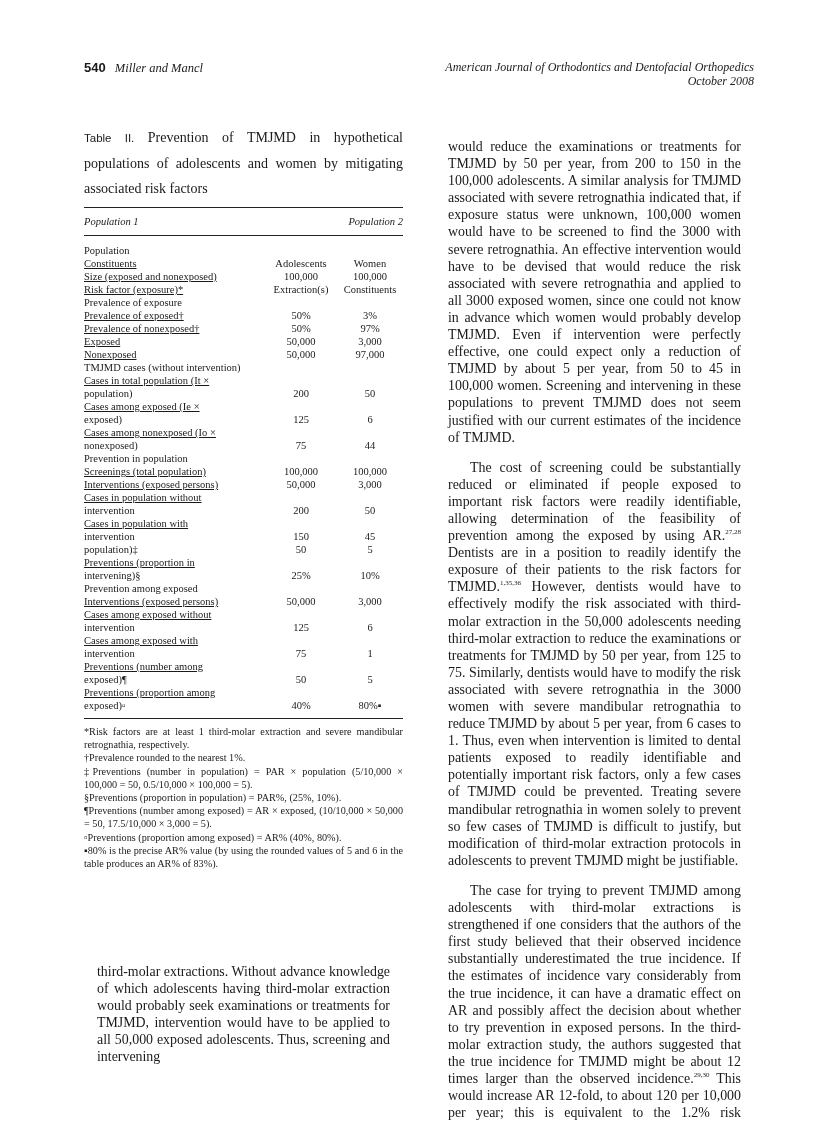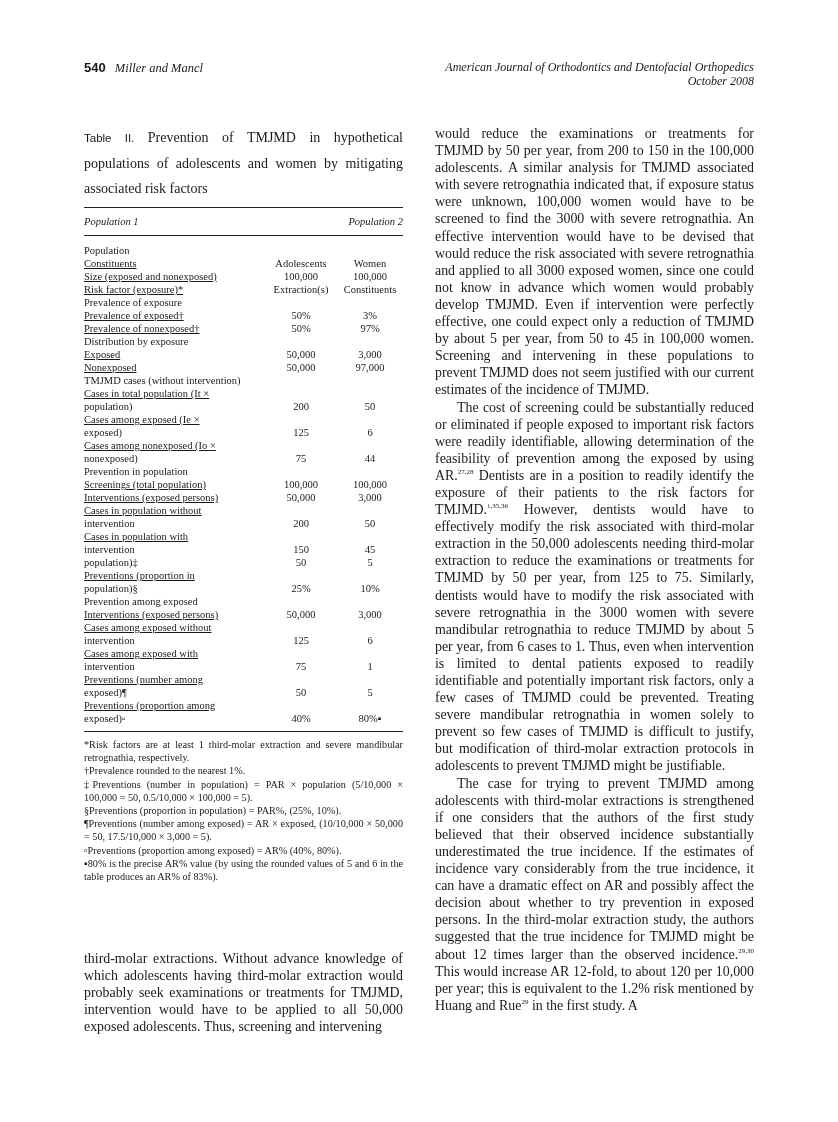--- a/index.html
+++ b/index.html
@@ -22,21 +22,21 @@
   table.data td { padding:0; vertical-align:bottom; }
   td.c1 { text-align:center; width:72px; }
   td.c2 { text-align:center; width:66px; }
   td.sec { padding-left:0; }
   td.sub { padding-left:12px;text-decoration:underline; }
   td.sub2 { padding-left:22px; }
   sup { font-size:7px; line-height:0; }
   .fn { font-size:10.2px; line-height:13.2px; margin-top:6px; text-align:justify; }
   .fn p { margin:0; }
 
-  .body-text { font-size:13.9px; line-height:17.1px; text-align:justify; margin:0; }
+  .body-text { font-size:13.9px; line-height:17.1px; text-align:justify; margin:13px; }
   .indent { text-indent:22px; }
   .left-body { position:absolute; left:84px; top:950px; width:319px; }
 </style>
 </head>
 <body>
 
 <div class="hdr-left">
   <span class="pg">540</span>
   <span class="auth">Miller and Mancl</span>
 </div>
@@ -87,25 +87,20 @@
           <td class="sub">Prevalence of exposed†</td>
           <td class="c1">50%</td>
           <td class="c2">3%</td>
         </tr>
         <tr>
           <td class="sub">Prevalence of nonexposed†</td>
           <td class="c1">50%</td>
           <td class="c2">97%</td>
         </tr>
         <tr>
-          <td class="sec">Distribution by exposure</td>
-          <td class="c1"></td>
-          <td class="c2"></td>
-        </tr>
-        <tr>
           <td class="sub">Exposed</td>
           <td class="c1">50,000</td>
           <td class="c2">3,000</td>
         </tr>
         <tr>
           <td class="sub">Nonexposed</td>
           <td class="c1">50,000</td>
           <td class="c2">97,000</td>
         </tr>
         <tr>
@@ -182,21 +177,21 @@
           <td class="sub2">population)‡</td>
           <td class="c1">50</td>
           <td class="c2">5</td>
         </tr>
         <tr>
           <td class="sub">Preventions (proportion in</td>
           <td class="c1"></td>
           <td class="c2"></td>
         </tr>
         <tr>
-          <td class="sub2">population)§</td>
+          <td class="sub2">intervening)§</td>
           <td class="c1">25%</td>
           <td class="c2">10%</td>
         </tr>
         <tr>
           <td class="sec">Prevention among exposed</td>
           <td class="c1"></td>
           <td class="c2"></td>
         </tr>
         <tr>
           <td class="sub">Interventions (exposed persons)</td>

